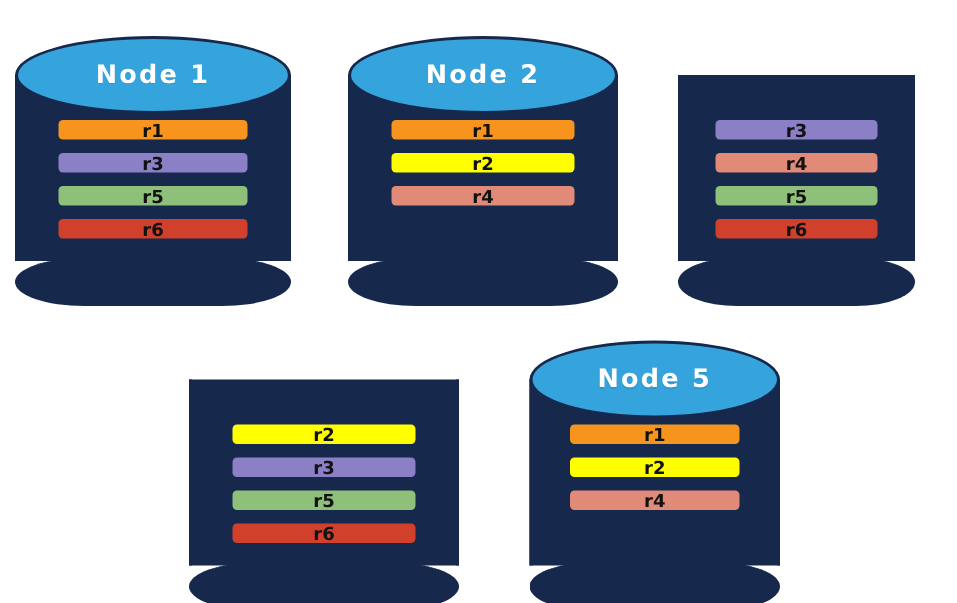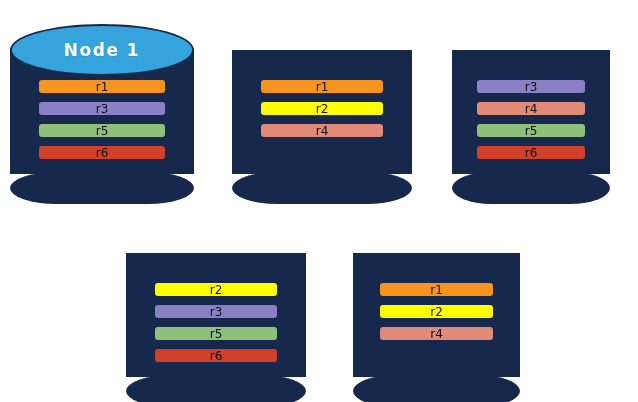--- a/index.html
+++ b/index.html
@@ -82,21 +82,21 @@
     border-radius: 3px;
     display: flex;
     align-items: center;
     justify-content: center;
     margin-bottom: 9px;
     box-sizing: border-box;
   }
   .bar:last-child { margin-bottom: 0; }
   .bar-label {
     font-size: 12px;
-    font-weight: normal;
+    font-weight: bold;
     color: #111111;
     line-height: 1;
     text-align: center;
   }
 </style>
 </head>
 <body>
 
 <div id="stage" style="background: rgb(255, 255, 255);">
     <div class="node" style="left: 10px; top: 8px; width: 184px; height: 180px;">
@@ -116,20 +116,23 @@
           <span class="bar-label" style="color: rgb(17, 17, 17);">r5</span>
         </div>
         <div class="bar" style="background: rgb(209, 64, 42);">
           <span class="bar-label" style="color: rgb(17, 17, 17);">r6</span>
         </div>
       </div>
     </div>
     <div class="node" style="left: 232px; top: 8px; width: 180px; height: 180px;">
       <div class="cyl-bottom" style="top: 148px; height: 32px; background: rgb(22, 41, 77); border-color: rgb(22, 41, 77);"></div>
       <div class="cyl-body" style="top: 26px; height: 124px; background: rgb(22, 41, 77); border-top: none; border-right-color: rgb(22, 41, 77); border-bottom: none; border-left-color: rgb(22, 41, 77);"></div>
+      <div class="cyl-top" style="height: 52px; background: rgb(53, 163, 220); border-color: rgb(22, 41, 77);">
+        <div class="cyl-title" style="color: rgb(255, 255, 255);">Node  2</div>
+      </div>
       <div class="bars" style="top: 56px; left: 29px; right: 29px;">
         <div class="bar" style="background: rgb(247, 148, 29);">
           <span class="bar-label" style="color: rgb(17, 17, 17);">r1</span>
         </div>
         <div class="bar" style="background: rgb(255, 255, 0);">
           <span class="bar-label" style="color: rgb(17, 17, 17);">r2</span>
         </div>
         <div class="bar" style="background: rgb(224, 138, 119);">
           <span class="bar-label" style="color: rgb(17, 17, 17);">r4</span>
         </div>
@@ -167,20 +170,23 @@
           <span class="bar-label" style="color: rgb(17, 17, 17);">r5</span>
         </div>
         <div class="bar" style="background: rgb(209, 64, 42);">
           <span class="bar-label" style="color: rgb(17, 17, 17);">r6</span>
         </div>
       </div>
     </div>
     <div class="node" style="left: 353px; top: 211px; width: 167px; height: 180px;">
       <div class="cyl-bottom" style="top: 148px; height: 32px; background: rgb(22, 41, 77); border-color: rgb(22, 41, 77);"></div>
       <div class="cyl-body" style="top: 26px; height: 124px; background: rgb(22, 41, 77); border-top: none; border-right-color: rgb(22, 41, 77); border-bottom: none; border-left-color: rgb(22, 41, 77);"></div>
+      <div class="cyl-top" style="height: 52px; background: rgb(53, 163, 220); border-color: rgb(22, 41, 77);">
+        <div class="cyl-title" style="color: rgb(255, 255, 255);">Node  5</div>
+      </div>
       <div class="bars" style="top: 56px; left: 27px; right: 27px;">
         <div class="bar" style="background: rgb(247, 148, 29);">
           <span class="bar-label" style="color: rgb(17, 17, 17);">r1</span>
         </div>
         <div class="bar" style="background: rgb(255, 255, 0);">
           <span class="bar-label" style="color: rgb(17, 17, 17);">r2</span>
         </div>
         <div class="bar" style="background: rgb(224, 138, 119);">
           <span class="bar-label" style="color: rgb(17, 17, 17);">r4</span>
         </div>

